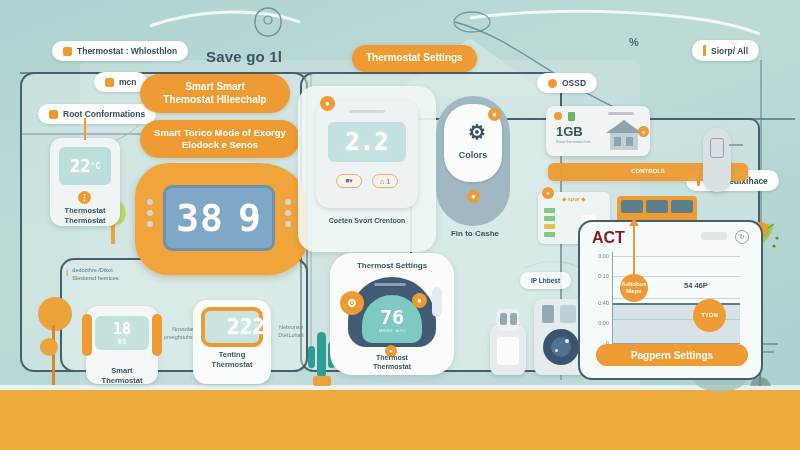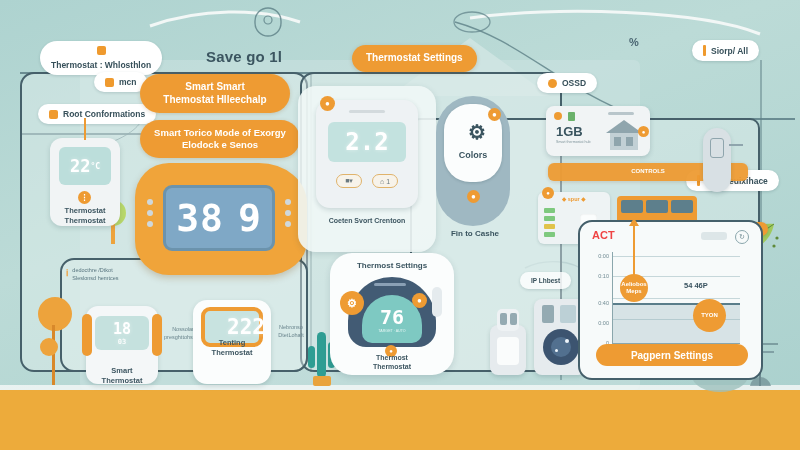--- a/index.html
+++ b/index.html
@@ -178,21 +178,21 @@
     box-shadow: 0 2px 4px rgba(40,70,80,.18);
   }
 
   
   #chartcard {
     position: absolute; left: 578px; top: 220px; width: 185px; height: 160px;
     background: #f7fafa; border: 2px solid #45606b; border-radius: 14px;
   }
   #chart-title {
     position: absolute; left: 12px; top: 7px;
-    font-size: 11px; font-weight: bold; color: #ef4444;
+    font-size: 16px; font-weight: bold; color: #7f1d1d;
   }
   .plot {
     position: absolute; left: 32px; top: 30px; width: 128px; height: 92px;
     border-left: 1.4px solid #8aa6ac; border-bottom: 1.4px solid #8aa6ac;
   }
   .gridline { position: absolute; left: 0; width: 100%; height: 1px; background: #c6d7da; }
   .area-fill {
     position: absolute; left: 0; bottom: 0; width: 100%; height: 44%;
     background: rgba(143,176,187,.30);
     border-top: 2px solid #5a7d8a;
@@ -292,21 +292,21 @@
     <line x1="10" y1="22" x2="36" y2="22" stroke="#6d8c92" stroke-width="1.4"></line>
     <path d="M12 56 C 14 44, 30 44, 33 56 Z" fill="#6d8c92" opacity=".7"></path>
   </svg>
   <svg class="leafy" style="left:690px; top:352px;" width="60" height="40">
     <ellipse cx="30" cy="24" rx="28" ry="16" fill="#9dc0bd" opacity=".8"></ellipse>
   </svg>
 
   <div class="heading" style="left:170px; top:48px;">Save go 1l</div>
   <div class="pct" style="left:629px; top:36px;">%</div>
 
-  <div class="chip" style="left:40px; top:41px;flex-direction:column;">
+  <div class="chip" style="left:52px; top:41px;">
     <span class="sq"></span>
     <span>Thermostat : Whlosthlon</span>
   </div>
   <div class="chip" style="left:94px; top:72px;">
     <span class="sq"></span>
     <span>mcn</span>
   </div>
   <div class="chip" style="left:38px; top:104px;">
     <span class="sq"></span>
     <span>Root Conformations</span>
@@ -462,21 +462,21 @@
       <div class="dev-caption" style="left:0; top:60px; white-space:pre-line;">Smart
 Thermostat</div>
     </div>
   </div>
 
   <div class="dev" style="left:193px; top:300px; width:78px; height:84px;">
     <div class="dev-body" style="width:78px; height:84px; background:#fbfdfd; border-radius:14px;">
       <div class="screen" style="left:8px; top:7px; width:62px; height:40px; font-size:21px; background:#c8e3e0; border:4px solid #ee9b33; border-radius:9px;padding-left:28px;">
         <span>222</span>
       </div>
-      <div class="dev-caption" style="left:0; top:38px; white-space:pre-line;">Tenting
+      <div class="dev-caption" style="left:0; top:50px; white-space:pre-line;">Tenting
 Thermostat</div>
     </div>
   </div>
 
   <div class="card plain" style="left:330px; top:253px; width:124px; height:122px; border-radius:22px; background:#fbfdfd;">
     <div style="position:absolute; width:100%; top:8px; text-align:center; font-size:8px; font-weight:bold; color:#3b5560;">Thermost Settings</div>
     <div style="position:absolute; left:18px; top:24px; width:88px; height:70px; background:#425b74; border-radius:44px 44px 18px 18px;">
       <div style="position:absolute; left:14px; top:18px; width:60px; height:48px; background:#7ec9c2; border-radius:30px 30px 10px 10px; display:flex; align-items:center; justify-content:center; flex-direction:column;">
         <span style="color:#fff; font-family:'DejaVu Sans Mono',monospace; font-size:20px; font-weight:bold;">76</span>
         <span style="color:#e6f6f4; font-size:3.6px;">TARGET · AUTO</span>

